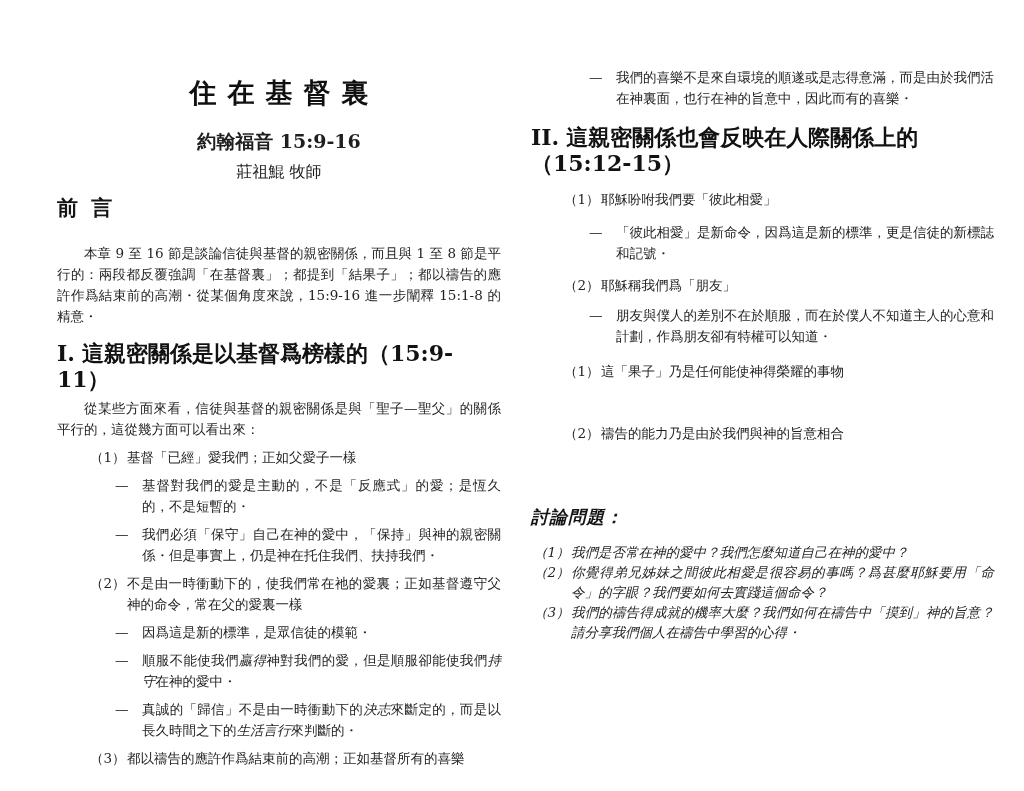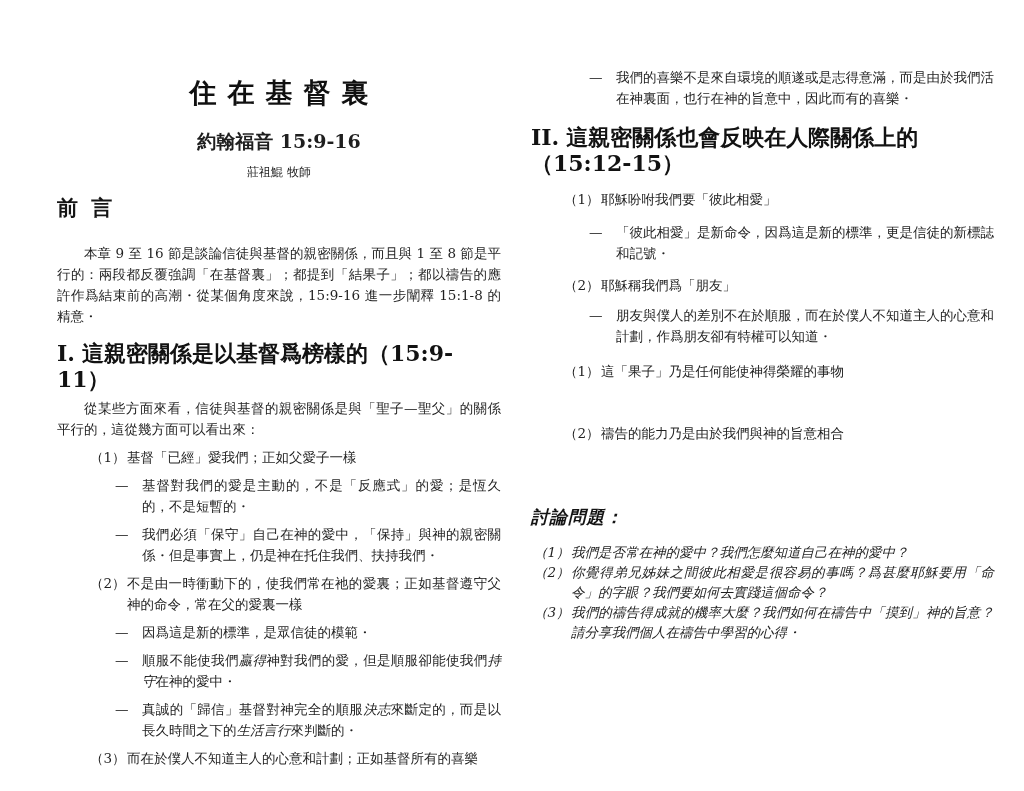--- a/index.html
+++ b/index.html
@@ -14,21 +14,21 @@
 
   .col { position:absolute; top:63px; font-size:13.5px; line-height:21px; }
   .col-left  { left:57px;  width:444px; }
   .col-right { left:531px; width:463px; }
 
   .doc-title {
     margin-top:12px; font-size:27px; line-height:36px; font-weight:bold;
     text-align:center; letter-spacing:11px; padding-left:11px; color:#101010;
   }
   .scripture { margin-top:20px; text-align:center; font-weight:bold; font-size:19px; line-height:20px; }
-  .author    { margin-top:11px; text-align:center; font-size:12px; line-height:20px; }
+  .author    { margin-top:11px; text-align:center; font-size:16px; line-height:20px; }
 
   .preface-heading {
     margin-top:12px; font-size:21px; line-height:28px; font-weight:bold;
     letter-spacing:3px; color:#141414;
   }
 
   .para { margin-top:8px; text-indent:2em; text-align:justify; }
   .para.preface-body { margin-top:21px; }
   .para.sec-intro { margin-top:6px; }
 
@@ -104,26 +104,26 @@
     <div class="dash-item">
       <span class="dash">—</span>
       <span class="txt">因爲這是新的標準，是眾信徒的模範・</span>
     </div>
     <div class="dash-item">
       <span class="dash">—</span>
       <span class="txt"><span>順服不能使我們</span><em>贏得</em><span>神對我們的愛，但是順服卻能使我們</span><em>持守</em><span>在神的愛中・</span></span>
     </div>
     <div class="dash-item">
       <span class="dash">—</span>
-      <span class="txt"><span>真誠的「歸信」基督對神完全的順服</span><em>決志</em><span>來斷定的，而是以長久時間之下的</span><em>生活言行</em><span>來判斷的・</span></span>
+      <span class="txt"><span>真誠的「歸信」不是由一時衝動下的</span><em>決志</em><span>來斷定的，而是以長久時間之下的</span><em>生活言行</em><span>來判斷的・</span></span>
     </div>
 
     <div class="num-item">
       <span class="num">（3）</span>
-      <span class="txt">而在於僕人不知道主人的心意和計劃；正如基督所有的喜樂</span>
+      <span class="txt">都以禱告的應許作爲結束前的高潮；正如基督所有的喜樂</span>
     </div>
   </div>
 
   <div class="col col-right">
 
     <div class="dash-item first-right">
       <span class="dash">—</span>
       <span class="txt">我們的喜樂不是來自環境的順遂或是志得意滿，而是由於我們活在神裏面，也行在神的旨意中，因此而有的喜樂・</span>
     </div>
 

